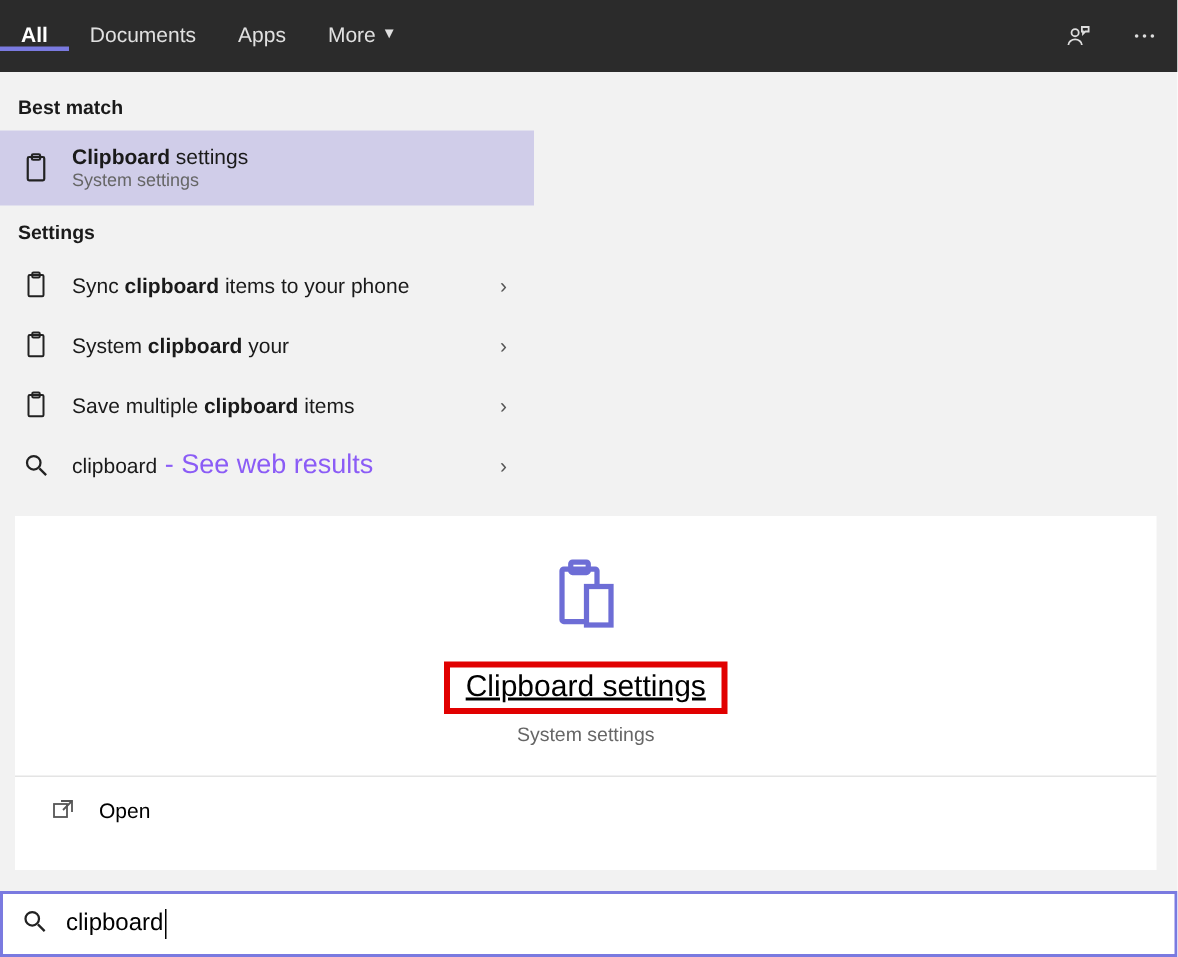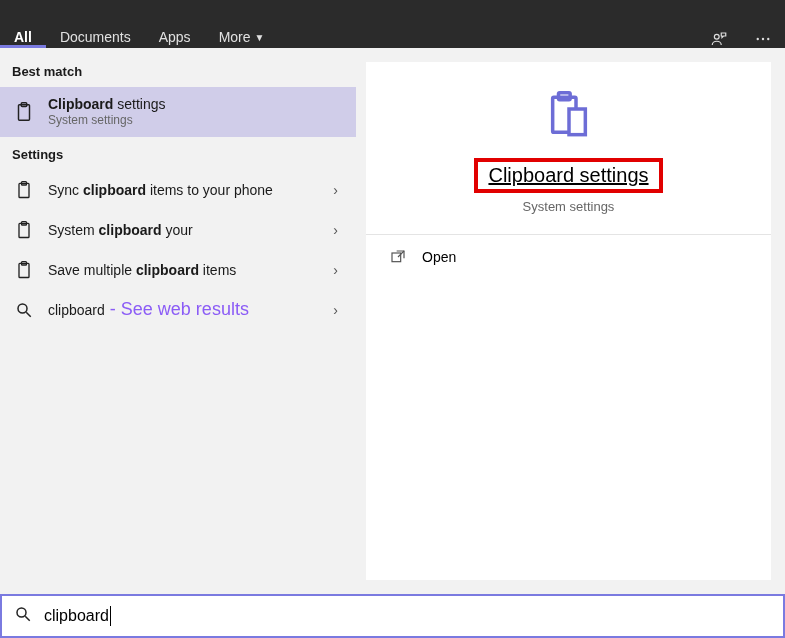--- a/index.html
+++ b/index.html
@@ -3,21 +3,21 @@
 <meta charset="utf-8">
 <style>
   * { box-sizing: border-box; margin: 0; padding: 0; font-family: "Segoe UI", Arial, sans-serif; }
   html, body { width: 785px; height: 638px; background: #fff; overflow: hidden; }
 
   
   .topbar {
     height: 48px;
     background: #2b2b2b;
     display: flex;
-    align-items: flex-end;
+    align-items: center;
     color: #e0e0e0;
     font-size: 14px;
     position: relative;
   }
   .topbar .tab {
     padding: 0 14px;
     display: flex;
     align-items: center;
     cursor: pointer;
     border-bottom: 3px solid transparent;
@@ -35,20 +35,21 @@
     align-items: center;
     justify-content: center;
     cursor: pointer;
   }
 
   
   .main {
     display: flex;
     height: calc(100% - 48px - 44px);
     background: #f2f2f2;
+    flex-direction: column;
   }
   .left {
     width: 356px;
     background: #f2f2f2;
     overflow-y: auto;
     padding-top: 6px;
   }
   .right {
     flex: 1;
     background: #f2f2f2;

